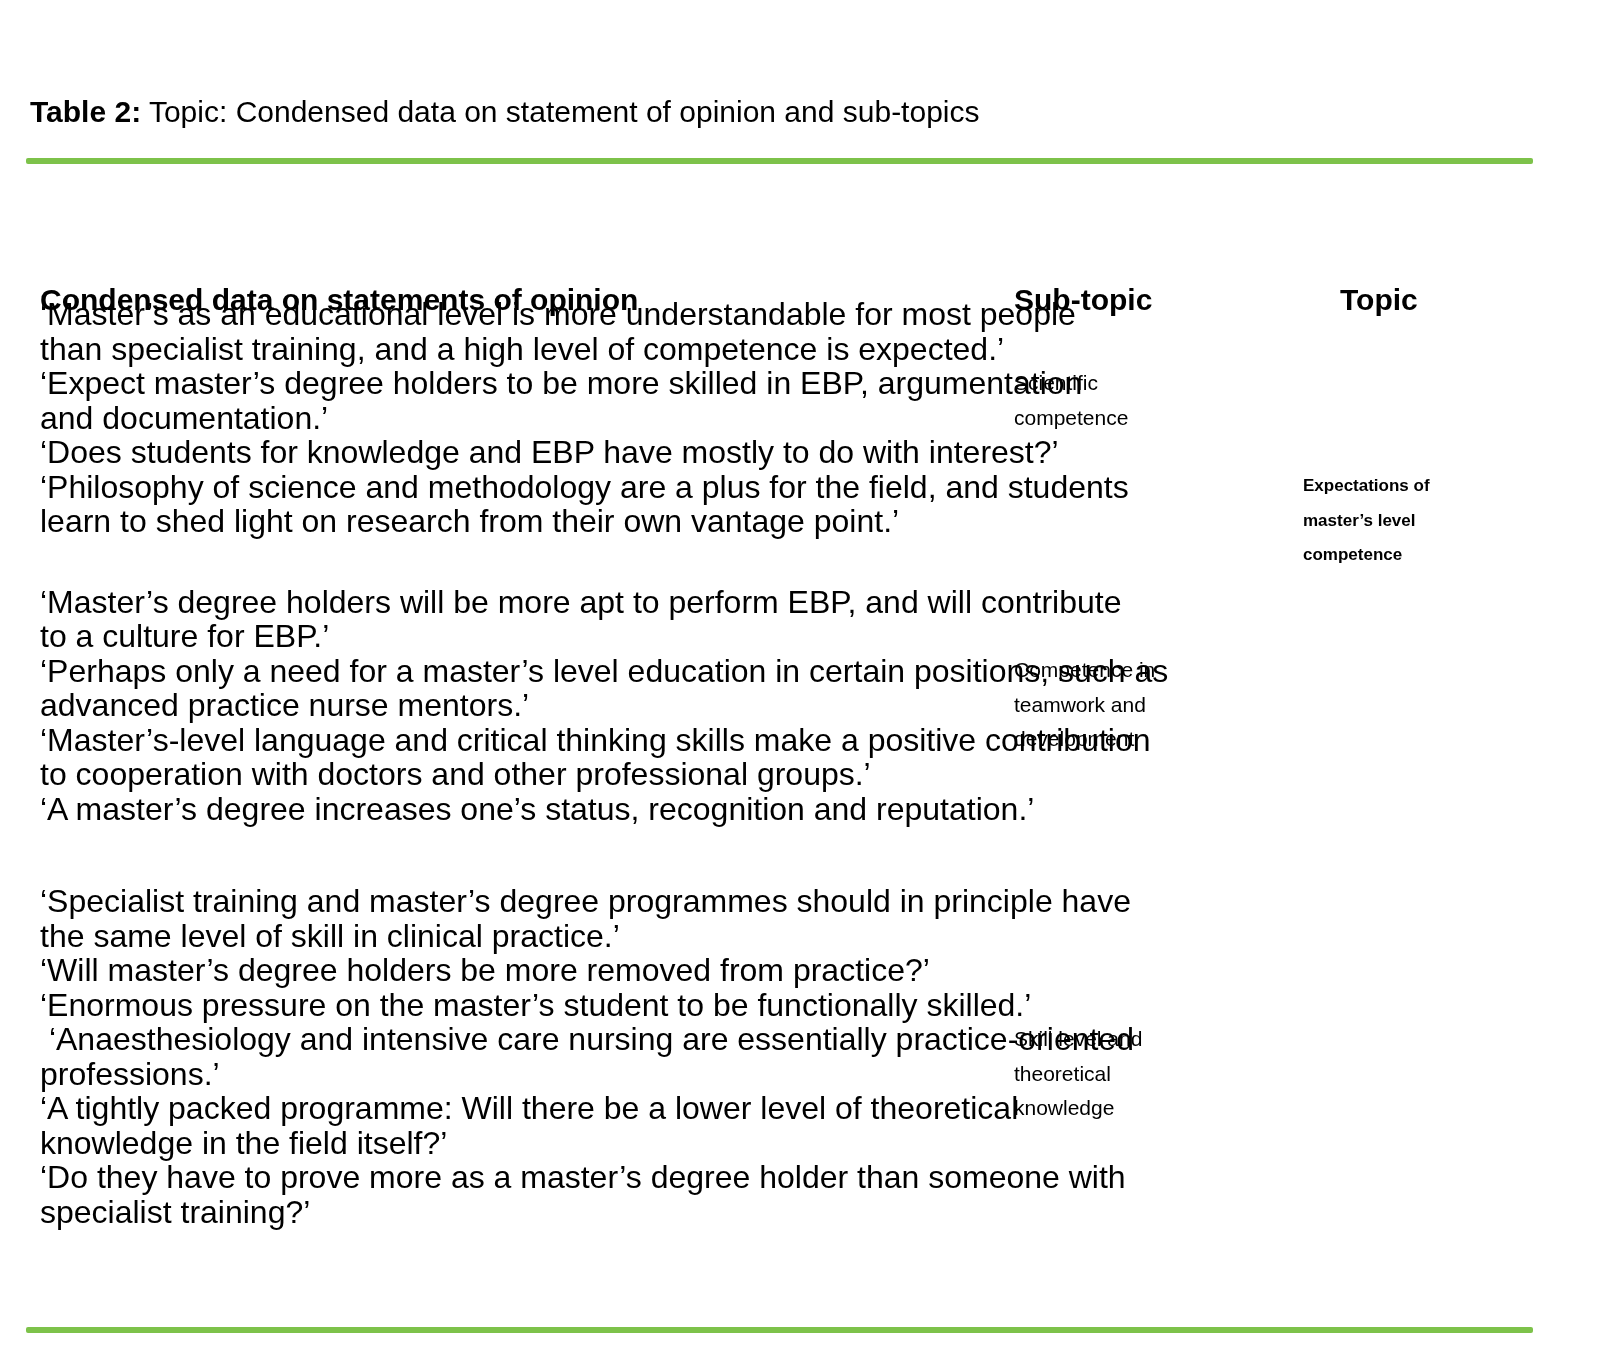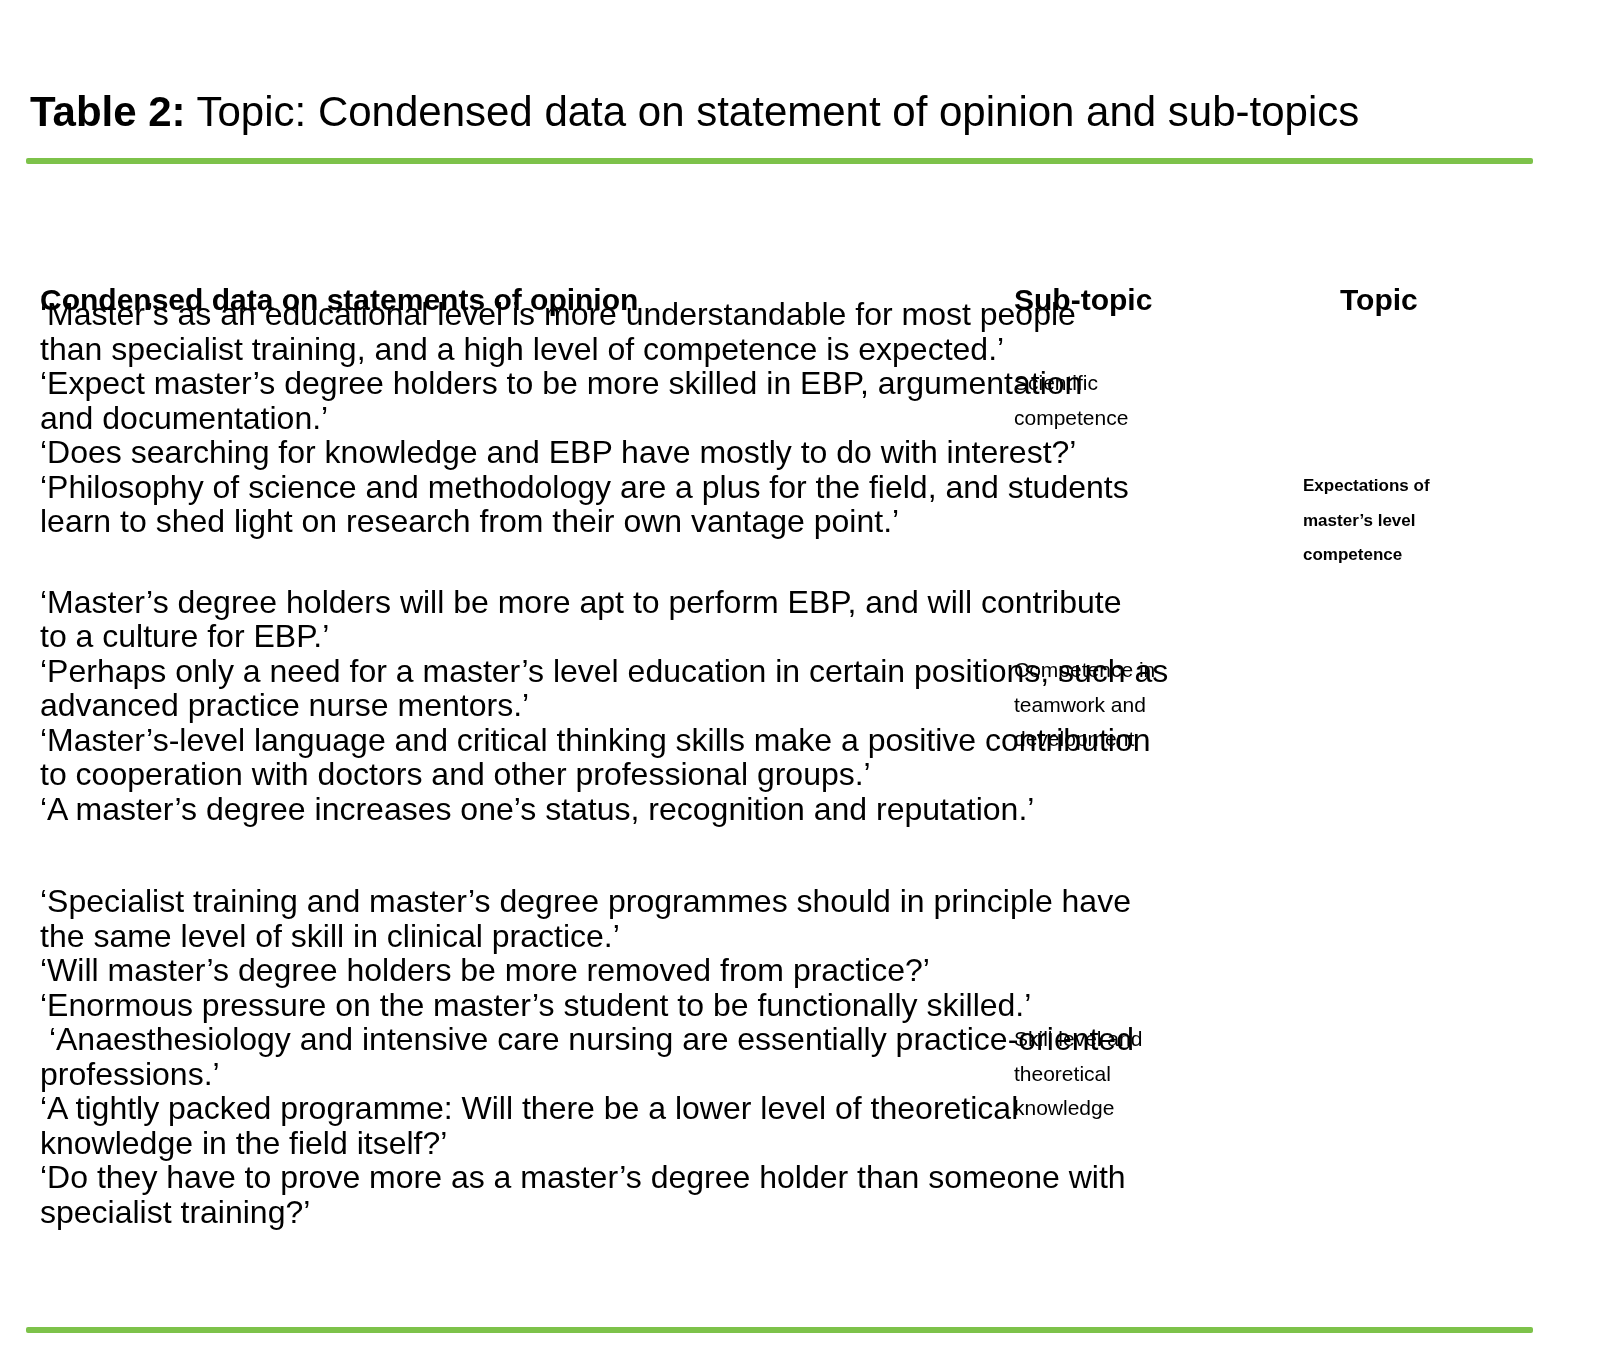--- a/index.html
+++ b/index.html
@@ -9,21 +9,21 @@
     height: 1366px;
     background: #ffffff;
     color: #000000;
     font-family: "Liberation Sans", sans-serif;
     overflow: hidden;
   }
   .caption {
     position: absolute;
     left: 30px;
     top: 90px;
-    font-size: 42px;
+    font-size: 30px;
     line-height: 44px;
     white-space: pre;
   }
   .caption .cap-label { font-weight: 700; }
   .rule {
     position: absolute;
     left: 26px;
     width: 1507px;
     height: 6px;
     background: #7dc24a;
@@ -90,21 +90,21 @@
   <div class="colhead colhead-1">Condensed data on statements of opinion</div>
   <div class="colhead colhead-2">Sub-topic</div>
   <div class="colhead colhead-3">Topic</div>
 
   <div class="col1">
     <div class="group group-1">
       <p class="stmt">‘Master’s as an educational level is more understandable for most people
 than specialist training, and a high level of competence is expected.’</p>
       <p class="stmt">‘Expect master’s degree holders to be more skilled in EBP, argumentation
 and documentation.’</p>
-      <p class="stmt">‘Does searching for knowledge and EBP have mostly to do with interest?’</p>
+      <p class="stmt">‘Does students for knowledge and EBP have mostly to do with interest?’</p>
       <p class="stmt">‘Philosophy of science and methodology are a plus for the field, and students
 learn to shed light on research from their own vantage point.’</p>
     </div>
     <div class="group group-2">
       <p class="stmt">‘Master’s degree holders will be more apt to perform EBP, and will contribute
 to a culture for EBP.’</p>
       <p class="stmt">‘Perhaps only a need for a master’s level education in certain positions, such as
 advanced practice nurse mentors.’</p>
       <p class="stmt">‘Master’s-level language and critical thinking skills make a positive contribution
 to cooperation with doctors and other professional groups.’</p>

